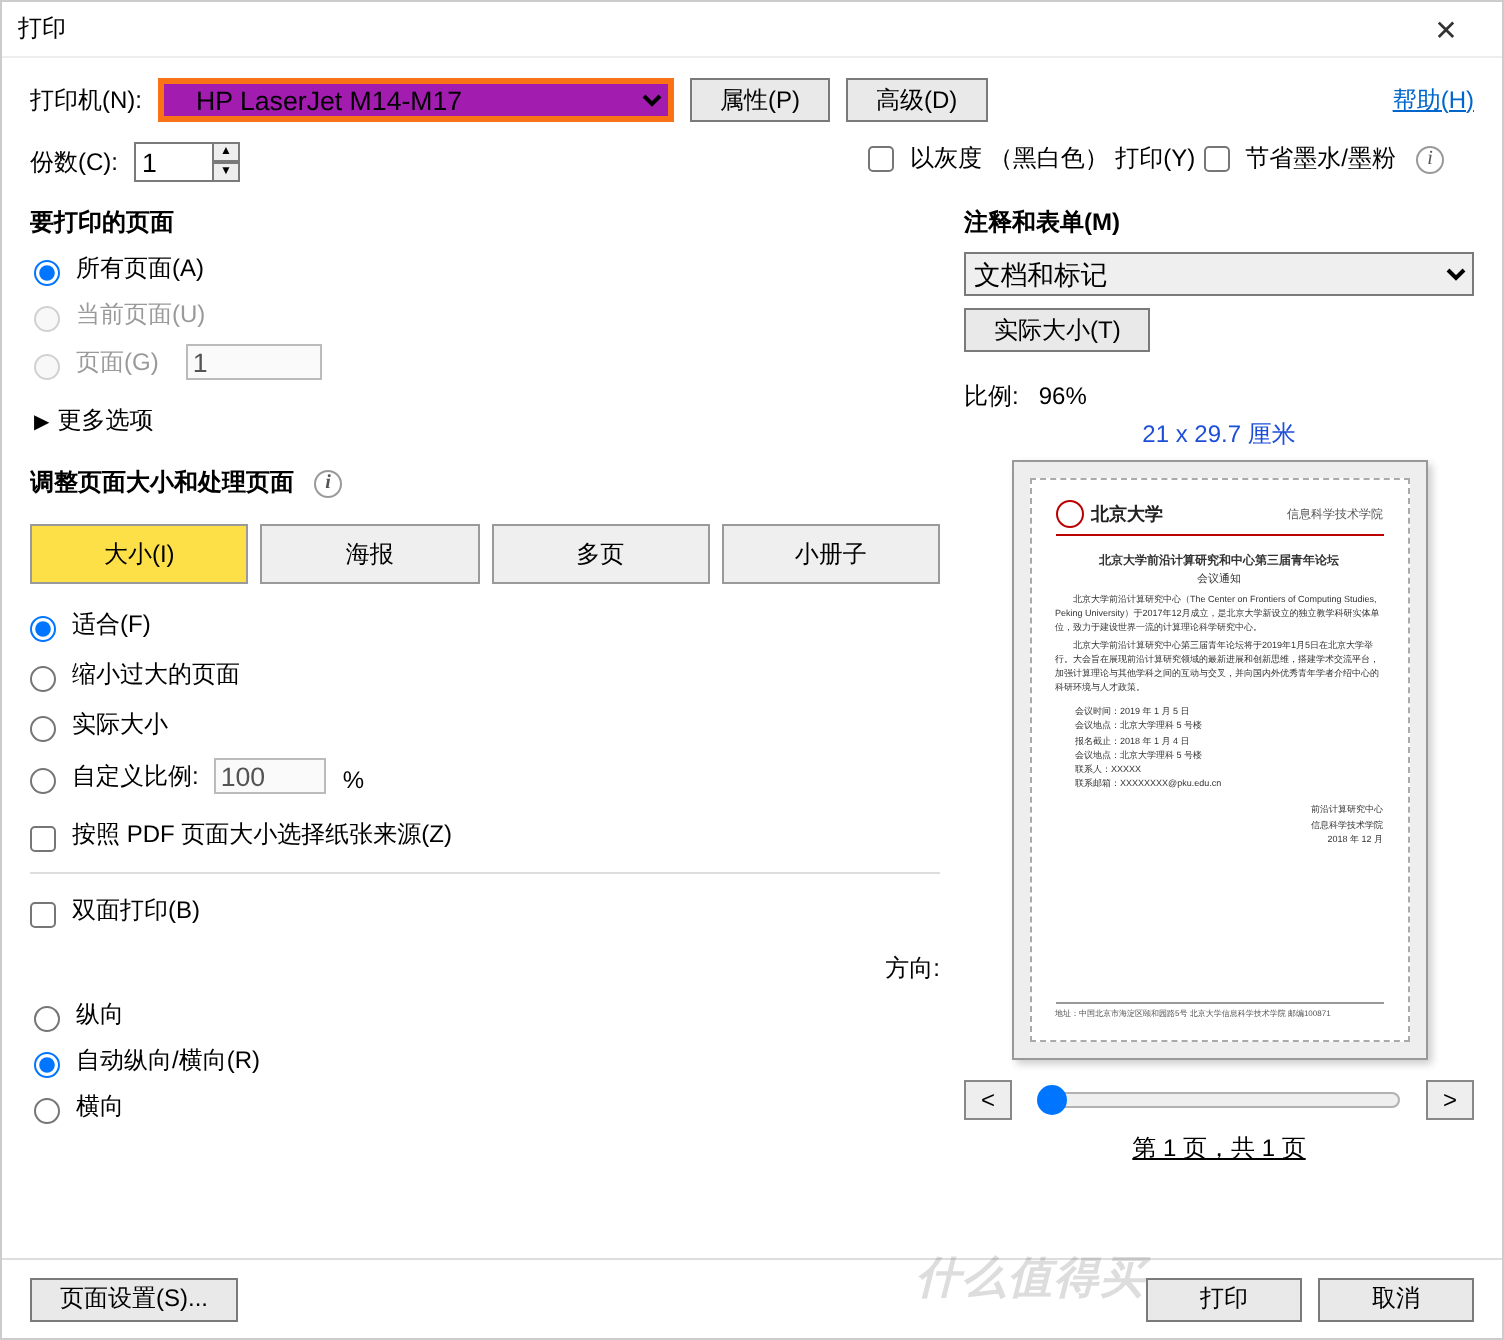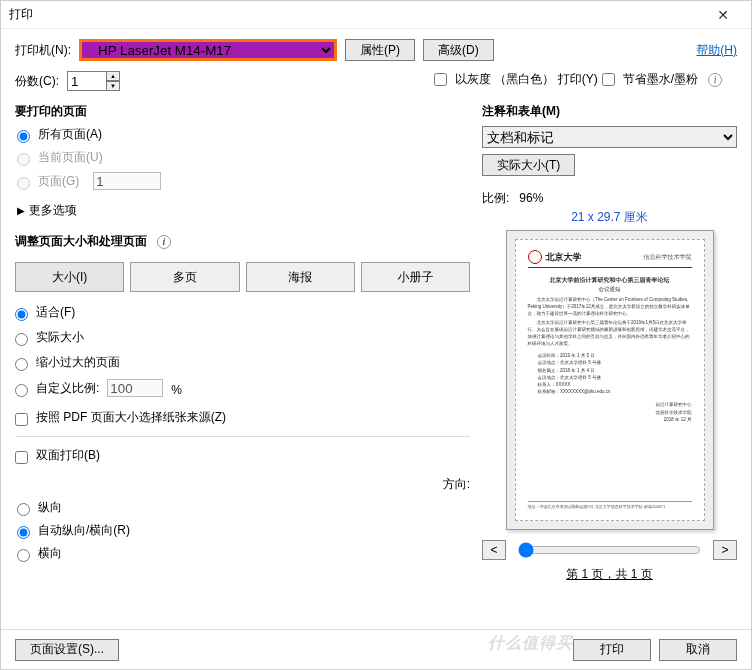--- a/index.html
+++ b/index.html
@@ -49,21 +49,21 @@
   .disabled { color: #9a9a9a; }
   input.page-from { width: 68px; height:18px; border:1px solid #bbb; margin-left: 10px; }
   .more { margin-top:6px; cursor:pointer; display:flex; align-items:center; gap:4px; }
   .more .tri { font-size:10px; }
 
   .tabbar { display:flex; gap:6px; margin: 6px 0 10px 0; }
   .tabbar .tab {
     flex:1; height:30px; border:1px solid #9a9a9a; background:#efefef;
     display:flex; align-items:center; justify-content:center; cursor:pointer;
   }
-  .tabbar .tab.active { background:#e5e5e5; }
+  .tabbar .tab.active { background:#fde047; }
 
   .scale-group { display:flex; flex-direction:column; gap:8px; margin-top:2px; }
   input.scale { width:56px; height:18px; border:1px solid #bbb; margin: 0 4px; }
   hr.sep { border:none; border-top:1px solid #ddd; margin:10px 0; }
 
   
   .right select.dropdown { width:100%; height:22px; border:1px solid #7a7a7a; }
   .right .small-btn { margin-top:6px; align-self:flex-start; }
   .scale-label { margin-top:14px; }
   .dim-label { text-align:center; color:#1d4ed8; margin-top:2px; }
@@ -91,21 +91,21 @@
   .nav-row { display:flex; align-items:center; gap:6px; margin-top:10px; }
   .nav-row .navbtn { width:24px; height:20px; border:1px solid #888; background:#eee; display:flex; align-items:center; justify-content:center; cursor:pointer; }
   .nav-row .slider-wrap { flex:1; display:flex; align-items:center; padding:0 4px; }
   .nav-row input[type=range] { width:100%; }
   .page-num { text-align:center; margin-top:6px;text-decoration:underline; }
 
   .footer { height:40px; border-top:1px solid #ddd; display:flex; align-items:center; padding: 13px 14px; }
   .footer .spacer { flex:1; position:relative; }
   .watermark {
     position:absolute; right:0; bottom:-4px;
-    font-size:16px; font-weight:bold; font-style:italic;
+    font-size:22px; font-weight:bold; font-style:italic;
     color: rgba(120,120,120,0.25); letter-spacing:1px; white-space:nowrap;
   }
   .footer .btn.primary { padding:0 26px; }
 </style>
 </head>
 <body>
 
 <div class="dialog">
 
   <div class="titlebar">
@@ -174,37 +174,37 @@
           </div>
         </div>
 
         <div class="section-title" style="margin-top:14px;">
           <span>调整页面大小和处理页面</span>
           <span class="info-icon">i</span>
         </div>
 
         <div class="tabbar">
           <div class="tab active">大小(I)</div>
+          <div class="tab">海报</div>
           <div class="tab">多页</div>
-          <div class="tab">海报</div>
           <div class="tab">小册子</div>
         </div>
 
         <div class="scale-group">
           <div class="radio-row">
             <input type="radio" name="scale" checked="" style="">
             <label>适合(F)</label>
           </div>
           <div class="radio-row">
             <input type="radio" name="scale" style="">
+            <label>缩小过大的页面</label>
+          </div>
+          <div class="radio-row">
+            <input type="radio" name="scale" style="">
             <label>实际大小</label>
-          </div>
-          <div class="radio-row">
-            <input type="radio" name="scale" style="">
-            <label>缩小过大的页面</label>
           </div>
           <div class="radio-row">
             <input type="radio" name="scale" style="">
             <label>自定义比例:</label>
             <input class="scale" disabled="" value="100" style="">
             <span>%</span>
           </div>
           <div class="radio-row" style="margin-top:4px;">
             <input type="checkbox" style="">
             <label>按照 PDF 页面大小选择纸张来源(Z)</label>

